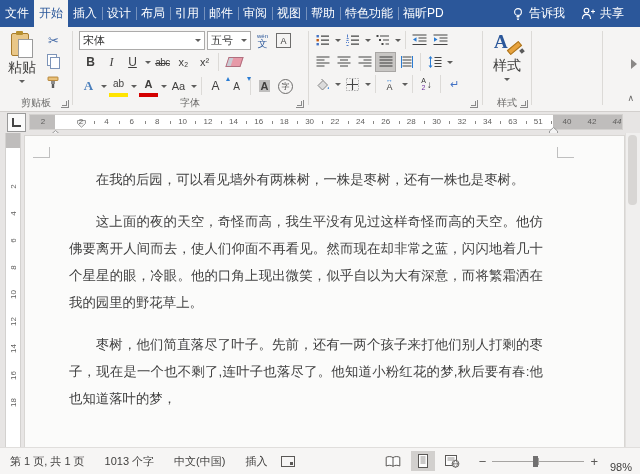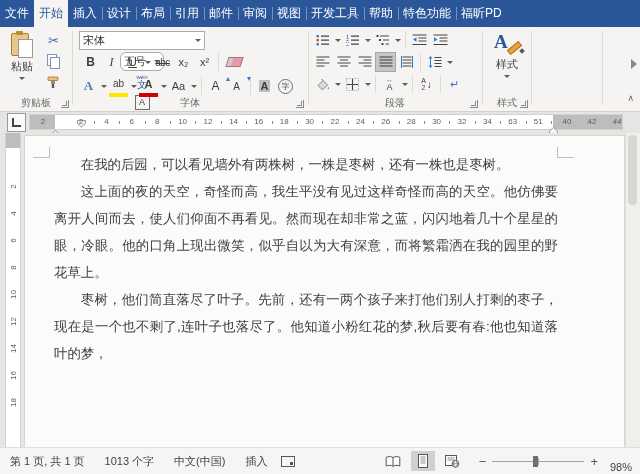--- a/index.html
+++ b/index.html
@@ -35,21 +35,21 @@
   .sbtn{display:inline-flex;align-items:center;justify-content:center;height:18px;
         min-width:17px;padding:0 1px;color:#3f3e3d;}
   .sbtn.on{background:#c8c6c4;outline:1px solid #a8a6a4;}
   .dar{width:0;height:0;border-left:3px solid transparent;border-right:3px solid transparent;
        border-top:3px solid #5f5e5d;margin-left:1px;}
   .vdiv{width:1px;height:18px;background:#dcdad7;margin:0 2px;}
 
   
   .bigbtn{display:flex;flex-direction:column;align-items:center;justify-content:flex-start;
           width:40px;position:absolute;top:4px;}
-  .bigbtn .blab{margin-top:2px;font-size:11px;color:#3f3e3d;}
+  .bigbtn .blab{margin-top:2px;font-size:14px;color:#3f3e3d;}
   .bigbtn .dar{margin:3px 0 0 0;}
 
   
   .clipicon{position:relative;width:24px;height:26px;}
   .clipboard-back{position:absolute;left:1px;top:2px;width:16px;height:21px;background:#e9c788;
                   border:1px solid #a87c2e;border-radius:2px;}
   .clip-top{position:absolute;left:6px;top:0;width:7px;height:4px;background:#b8902f;border-radius:1px;}
   .clip-page{position:absolute;left:8px;top:8px;width:13px;height:17px;background:#fff;border:1px solid #9a9a9a;}
   .smallcol{position:absolute;left:44px;top:4px;display:flex;flex-direction:column;gap:3px;}
   .scissors{font-size:13px;color:#4a6ea9;}
@@ -133,21 +133,21 @@
   .vm-top{position:absolute;left:0;right:0;top:0;height:15px;background:#bfbdbc;}
   .vnum{position:absolute;left:0;width:14px;text-align:center;font-size:8px;color:#5f5e5d;
         transform:rotate(-90deg);}
   .page{position:absolute;left:24px;top:2px;width:599px;height:330px;background:#fbfbfa;
         border:1px solid #d8d6d3;}
   .cmark{position:absolute;width:16px;height:10px;}
   .cmark.l{left:8px;top:11px;border-right:1px solid #bfbfbf;border-bottom:1px solid #bfbfbf;}
   .cmark.r{left:532px;top:11px;border-left:1px solid #bfbfbf;border-bottom:1px solid #bfbfbf;}
   .doctext{position:absolute;left:29px;top:15px;width:504px;
            font-size:13.4px;line-height:27px;color:#3f3f3f;text-align:justify;}
-  .doctext p{margin:0;text-indent:2em;}
+  .doctext p{margin:15px;text-indent:2em;}
   .scrolltrack{position:absolute;right:0;top:0;width:14px;bottom:0;background:#f0efee;
            border-left:1px solid #e2e0de;}
   .scrollthumb{position:absolute;left:2px;top:2px;width:9px;height:70px;background:#d8d6d4;border-radius:4px;}
 
   
   .statusbar{position:absolute;left:0;right:0;bottom:0;height:26px;background:#f6f5f4;
              border-top:1px solid #e0dedc;display:flex;align-items:center;font-size:11px;color:#3f3e3d;}
   .sb-item{padding:0 10px;white-space:nowrap;}
   .macroicon{position:relative;width:12px;height:9px;border:1px solid #5a5856;margin-left:4px;}
   .macroicon::after{content:"";position:absolute;right:1px;bottom:1px;width:3px;height:3px;background:#5a5856;}
@@ -170,25 +170,41 @@
     <div class="tabs" id="tabs">
         <div class="tab">文件</div>
         <div class="tab active">开始</div>
         <div class="tab">插入</div>
         <div class="tab">设计</div>
         <div class="tab">布局</div>
         <div class="tab">引用</div>
         <div class="tab">邮件</div>
         <div class="tab">审阅</div>
         <div class="tab">视图</div>
-        <div class="tab">开发工具</div>
         <div class="tab">帮助</div>
         <div class="tab">特色功能</div>
         <div class="tab">福昕PD</div>
       </div>
+    <div class="tab-right">
+      <div class="tellme">
+        <svg width="12" height="14" viewBox="0 0 12 14">
+          <circle cx="6" cy="5" r="3.4" fill="none" stroke="#fff" stroke-width="1.1"></circle>
+          <path d="M4.5 9.5h3M4.8 11h2.4M5.2 12.5h1.6" stroke="#fff" stroke-width="1" fill="none"></path>
+        </svg>
+        <span>告诉我</span>
+      </div>
+      <div class="share">
+        <svg width="14" height="13" viewBox="0 0 14 13">
+          <circle cx="5.5" cy="3.6" r="2.3" fill="none" stroke="#fff" stroke-width="1.1"></circle>
+          <path d="M1.5 12c0-3 1.8-4.6 4-4.6s4 1.6 4 4.6" fill="none" stroke="#fff" stroke-width="1.1"></path>
+          <path d="M10 4.5h4M12 2.5v4" stroke="#fff" stroke-width="1"></path>
+        </svg>
+        <span>共享</span>
+      </div>
+    </div>
   </div>
 
   <div class="ribbon">
 
     <div class="group" style="left:0;width:72px;">
       <div class="bigbtn" style="left:2px;">
         <div class="clipicon">
           <div class="clipboard-back"></div>
             <div class="clip-top"></div>
             <div class="clip-page"></div>
@@ -208,26 +224,26 @@
             <rect x="4.8" y="8" width="2.4" height="4" fill="#5b5b5b"></rect>
           </svg>
         </span>
       </div>
       <div class="group-label">剪贴板</div>
       <span class="launcher"></span>
     </div>
     <div class="gdiv" style="left:72px;"></div>
 
     <div class="group" style="left:73px;width:234px;">
-      <div class="frow" style="top:4px;left:6px;flex-direction:column;">
+      <div class="frow" style="top:4px;left:6px;">
         <div class="combo" style="width:118px;">
           <span>宋体</span>
           <span class="dar"></span>
         </div>
-        <div class="combo" style="width:36px;border-radius:6px;">
+        <div class="combo" style="width:36px;">
           <span>五号</span>
           <span class="dar"></span>
         </div>
         <span class="sbtn">
           <span class="pinyin">
             <span class="t">wén</span>
             <span class="b">文</span>
           </span>
         </span>
         <span class="sbtn">
@@ -384,21 +400,20 @@
         <span class="sbtn sorticon">
           <span class="sortcol">
             <span class="sa">A</span>
             <span class="s2">2</span>
           </span>
           <span class="sortarrow">↓</span>
         </span>
         <span class="vdiv"></span>
         <span class="sbtn marksicon">↵</span>
       </div>
-      <div class="group-label">段落</div>
       <span class="launcher"></span>
     </div>
     <div class="gdiv" style="left:482px;"></div>
 
     <div class="group" style="left:483px;width:48px;">
       <div class="bigbtn" style="left:4px;">
         <span class="stylesicon">
           <span class="sA">A</span>
             <span class="brush"></span>
             <span class="tip"></span>

